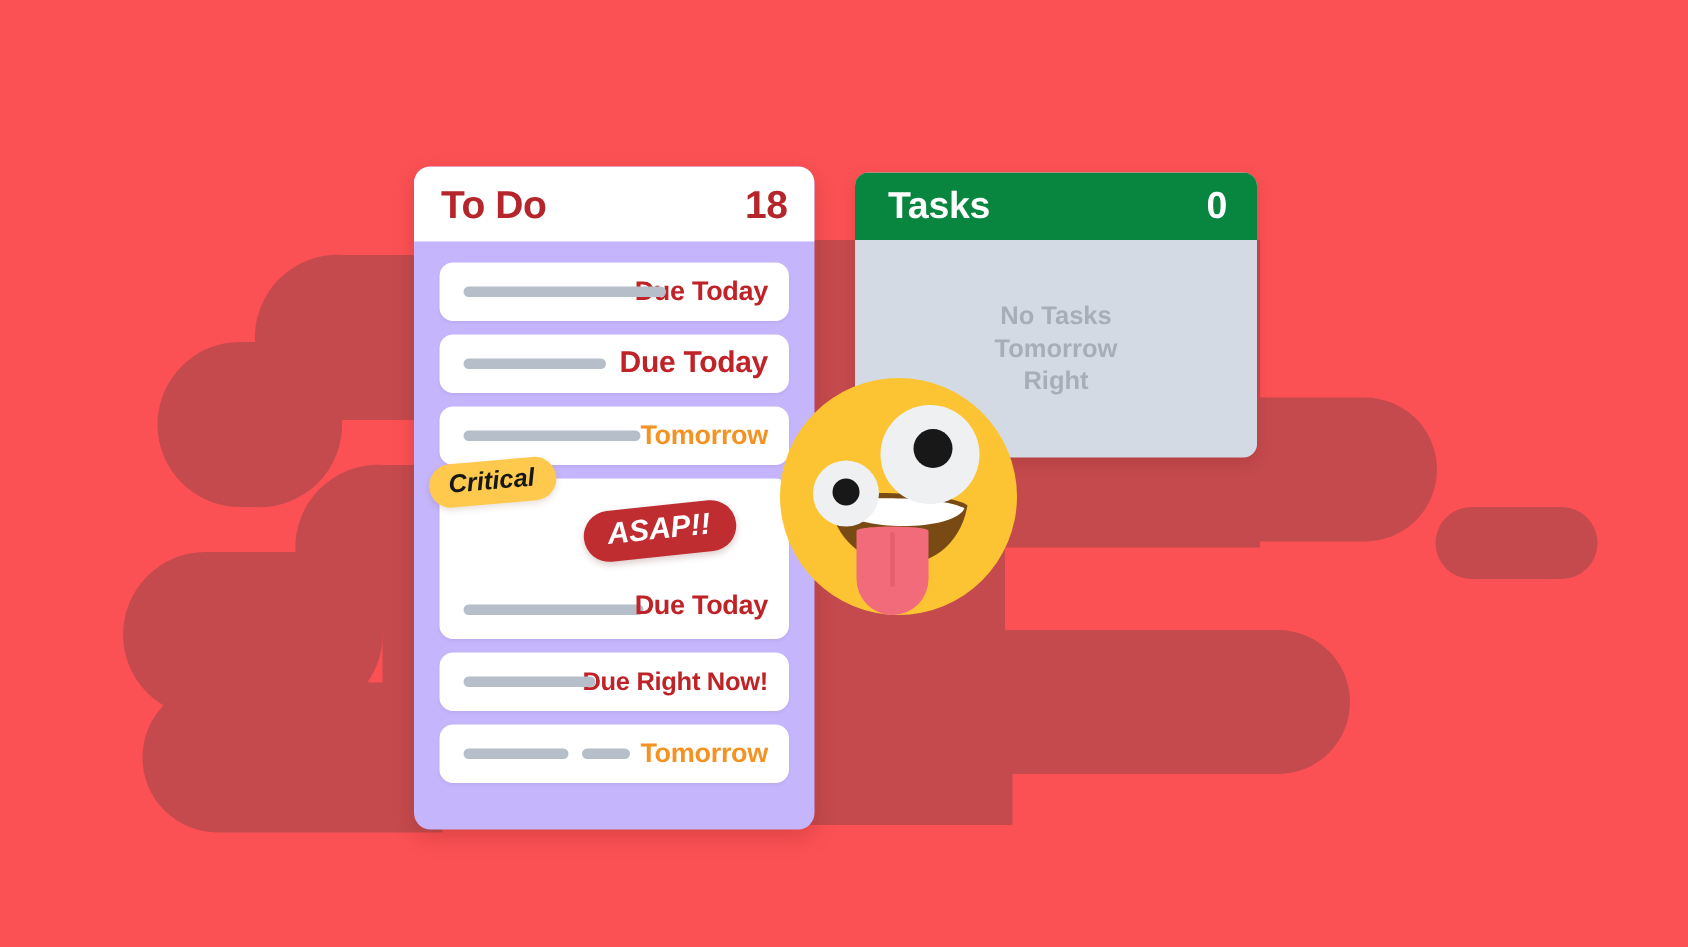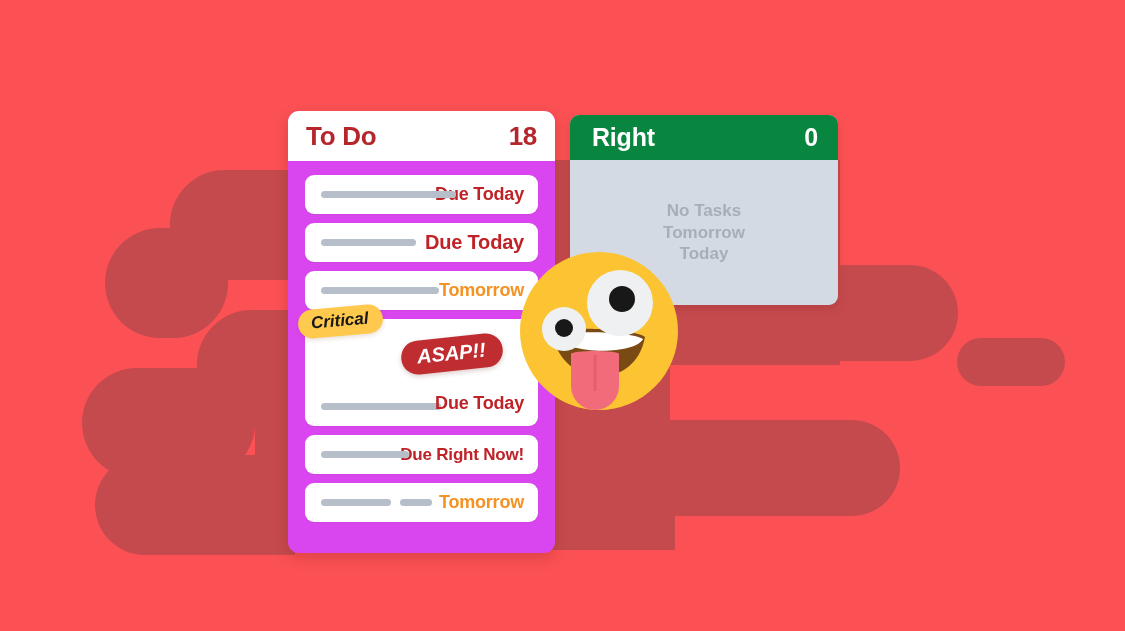--- a/index.html
+++ b/index.html
@@ -32,23 +32,23 @@
   }
   .done-body {
     height:145px; display:flex; flex-direction:column;
     align-items:center; justify-content:center;
     color:#a7aeb8; font-size:17px; font-weight:bold; line-height:1.28;
     text-align:center;
   }
 
   
   .todo-col {
-    position:absolute; left:288px; top:111px; width:267px; height:442px;
+    position:absolute; left:276px; top:111px; width:267px; height:442px;
     border-radius:11px; overflow:hidden;
-    background:#d946ef;
+    background:#c4b5fd;
     box-shadow:0 5px 14px rgba(120,25,25,0.22);
   }
   .todo-head {
     height:50px; background:#ffffff; color:#b5252c;
     display:flex; align-items:center; justify-content:space-between;
     padding:0 18px 0 18px;
     font-size:26px; font-weight:bold; letter-spacing:-0.3px;
   }
   .todo-body { padding:14px 17px 0 17px; position:relative; }
 
@@ -149,27 +149,27 @@
       v 100
       h -150
       a 50,50 0 0 1 0,-100 z"></path>
   </g>
 </svg>
 
 <div class="board">
 
   <div class="done-col">
     <div class="done-head">
-      <span>Right</span>
+      <span>Tasks</span>
       <span>0</span>
     </div>
     <div class="done-body">
       <div>No Tasks</div>
       <div>Tomorrow</div>
-      <div>Today</div>
+      <div>Right</div>
     </div>
   </div>
 
   <div class="todo-col">
     <div class="todo-head">
       <span>To Do</span>
       <span>18</span>
     </div>
     <div class="todo-body" id="todo-tasks">
         <div class="task h1">

